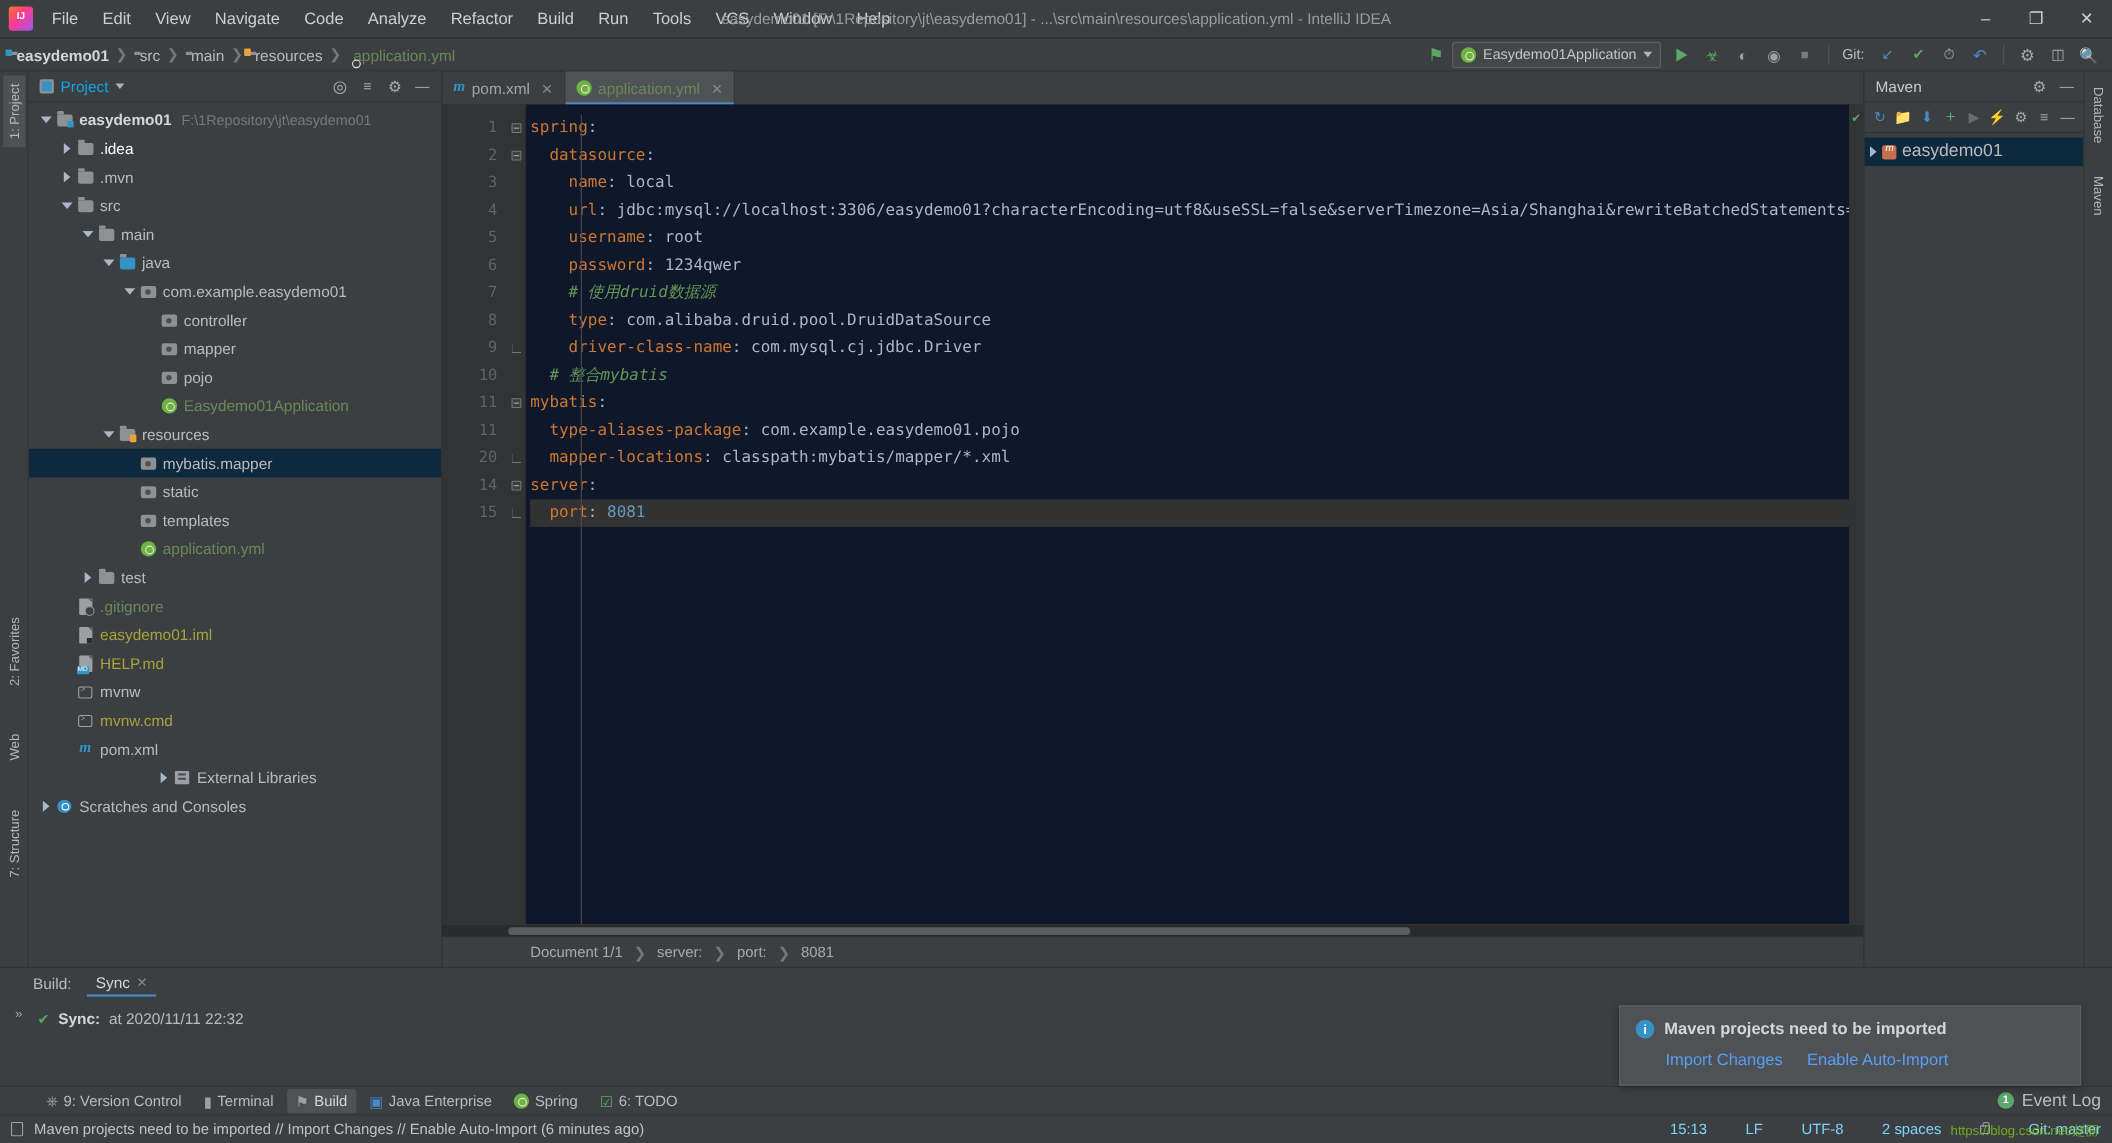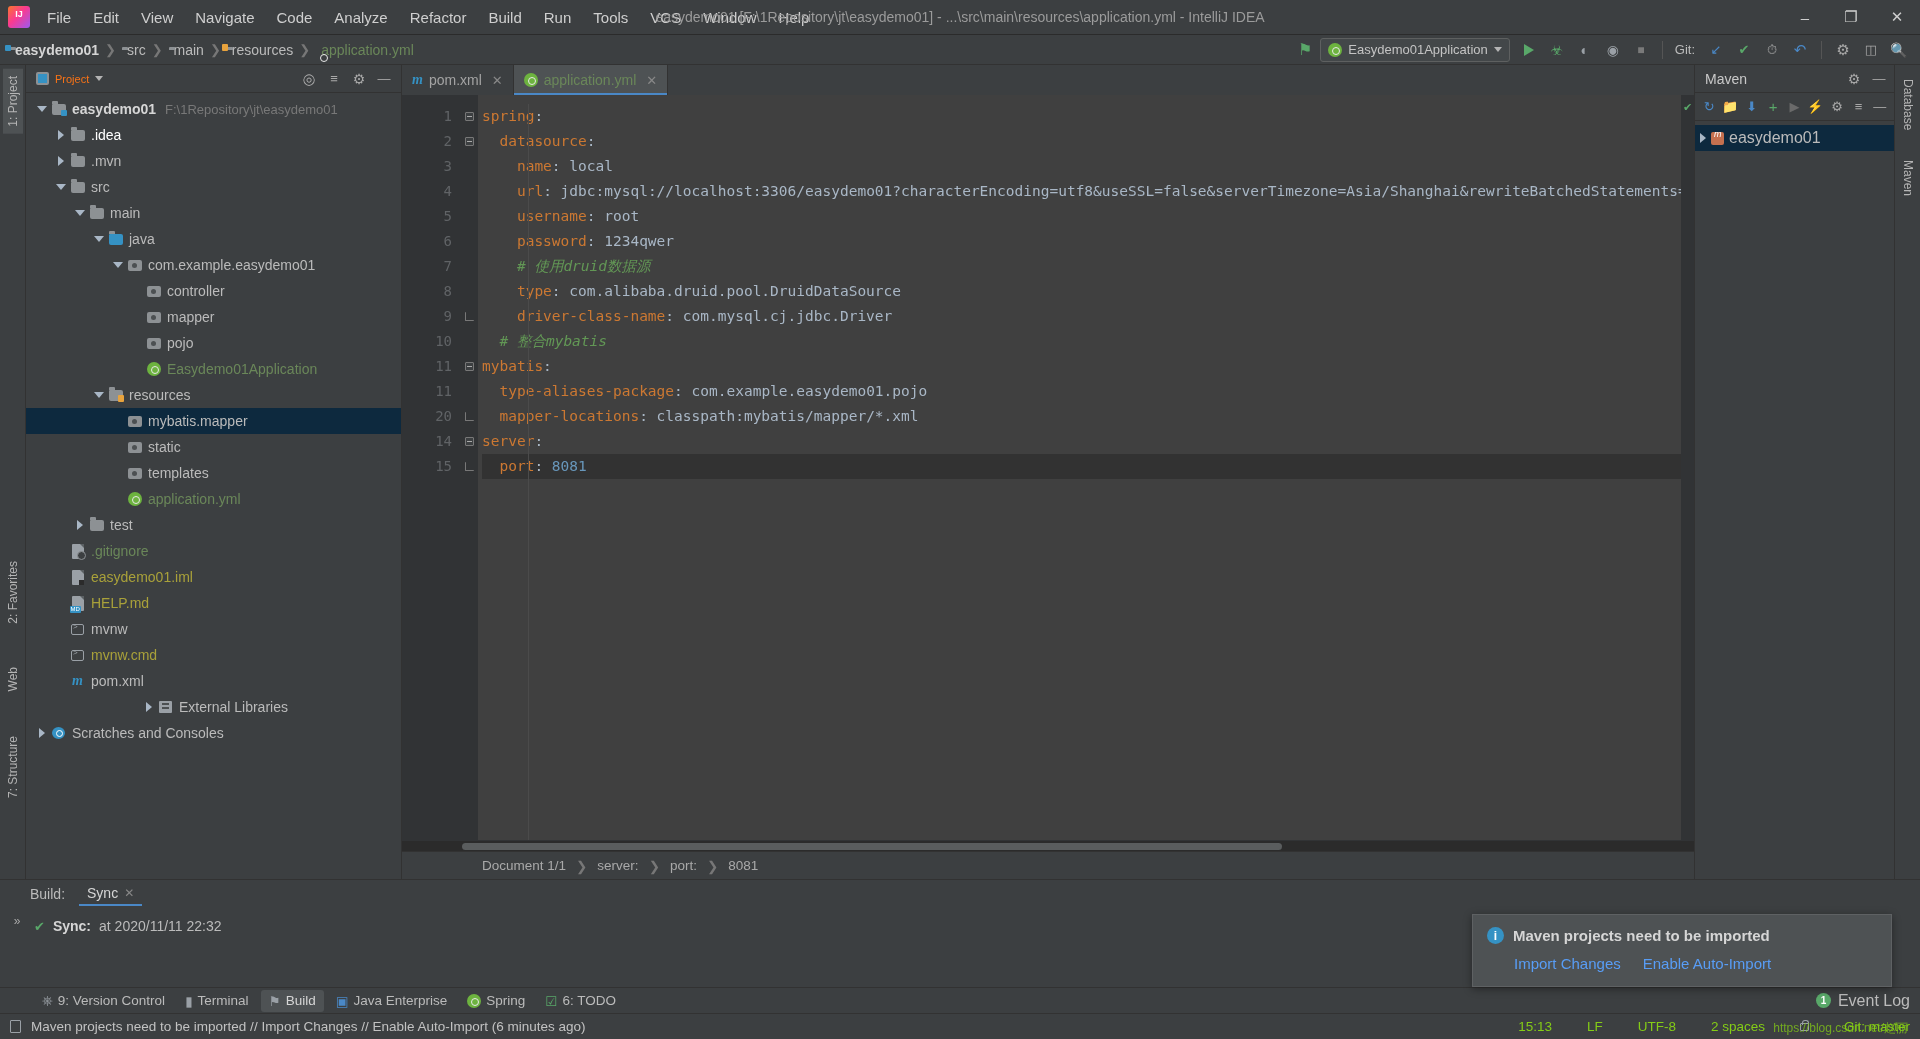--- a/index.html
+++ b/index.html
@@ -121,21 +121,21 @@
 
   
   .project-panel {
     width: 376px; background: #3c3f41; display: flex; flex-direction: column;
     border-right: 1px solid #323232; flex: none;
   }
   .panel-head {
     height: 28px; display:flex; align-items:center; padding: 0 6px 0 10px;
     border-bottom: 1px solid #323232; gap: 6px; flex:none;
   }
-  .panel-head .title { font-size: 11px; color: #f97316; }
+  .panel-head .title { font-size: 14px; color: #0ea5e9; }
   .sq-ico { width:13px;height:13px;border:2px solid #8d9194;border-radius:2px;background:#3592c4; }
   .panel-head-actions { margin-left:auto; display:flex; align-items:center; gap:3px; }
   .ph-btn { width:22px;height:22px;display:flex;align-items:center;justify-content:center;color:#a8a8a8;font-size:13px;border-radius:3px; }
 
   .tree { flex:1; overflow: auto; padding-top: 3px; font-size: 14px; }
   .tree-row {
     display: flex; align-items: center; height: 26px; padding-right: 6px;
     white-space: nowrap; cursor: default;
   }
   .tree-row.selected { background: #0d293e; }
@@ -184,21 +184,21 @@
     padding-top: 9px; font-family: "DejaVu Sans Mono", monospace; font-size: 14px;
     color: #606366; user-select:none;
   }
   .gutter .ln { height: 25px; line-height: 25px; padding-right: 8px; }
   .fold-col { width: 18px; background:#313335; flex:none; padding-top:9px; position:relative; }
   .fold-col .fm { height:25px; display:flex; align-items:center; justify-content:center; }
   .fold-box { width:9px;height:9px;border:1px solid #787878; border-radius:1px; position:relative; background:#3c3f41;}
   .fold-box::after{content:"";position:absolute;left:1px;top:3px;width:5px;height:1px;background:#aaa;}
   .fold-box.end { border-top: none; border-right: none; background: transparent; }
   .fold-box.end::after{display:none;}
-  .code-scroll { flex:1; position:relative; overflow:hidden; background:#404040; }
+  .code-scroll { flex:1; position:relative; overflow:hidden; background:#0f172a; }
   .code {
     padding: 9px 0 0 4px; font-family: "DejaVu Sans Mono", monospace; font-size: 14.5px;
     white-space: pre; color: #a9b7c6;
   }
   .code .line { height: 25px; line-height: 25px; }
   .code .line.cur { background:#323232; }
   .k { color:#cc7832; }
   .v { color:#a9b7c6; }
   .num { color:#6897bb; }
   .cmt { color:#629755; font-style: italic; }
@@ -268,21 +268,21 @@
   
   .twbar{height:26px;background:#3c3f41;border-top:1px solid #323232;display:flex;align-items:center;padding-left:34px;gap:4px;flex:none;}
   .tw-item{display:flex;align-items:center;gap:5px;font-size:13.5px;color:#bbb;padding:3px 8px;border-radius:3px;}
   .tw-item.active{background:#4e5254;color:#d6d6d6;}
   .tw-right{margin-left:auto;display:flex;align-items:center;gap:7px;padding-right:10px;}
   .evt-badge{width:15px;height:15px;border-radius:50%;background:#59a869;color:#fff;font-size:10px;display:flex;align-items:center;justify-content:center;font-weight:bold;}
 
   
   .statusbar{height:26px;background:#3c3f41;border-top:1px solid #323232;display:flex;align-items:center;padding:0 10px;gap:10px;font-size:13.5px;color:#bbb;flex:none;}
   .status-msg{color:#c2c2c2;}
-  .status-right{margin-left:auto;display:flex;align-items:center;gap:35px;color:#84cc16;}
+  .status-right{margin-left:auto;display:flex;align-items:center;gap:35px;color:#7dd3fc;}
   .lock-ico{width:9px;height:8px;border:1.5px solid #9aa0a6;border-radius:1px;position:relative;}
   .lock-ico::before{content:"";position:absolute;left:1px;top:-4px;width:5px;height:4px;border:1.5px solid #9aa0a6;border-bottom:none;border-radius:3px 3px 0 0;}
   .doc-ico{width:11px;height:13px;border:1.5px solid #9aa0a6;border-radius:1px;}
   .watermark{position:absolute;right:12px;bottom:2px;font-size:12px;color:#84cc16;opacity:.75;}
 </style>
 </head>
 <body>
 
 <div class="app">
 

